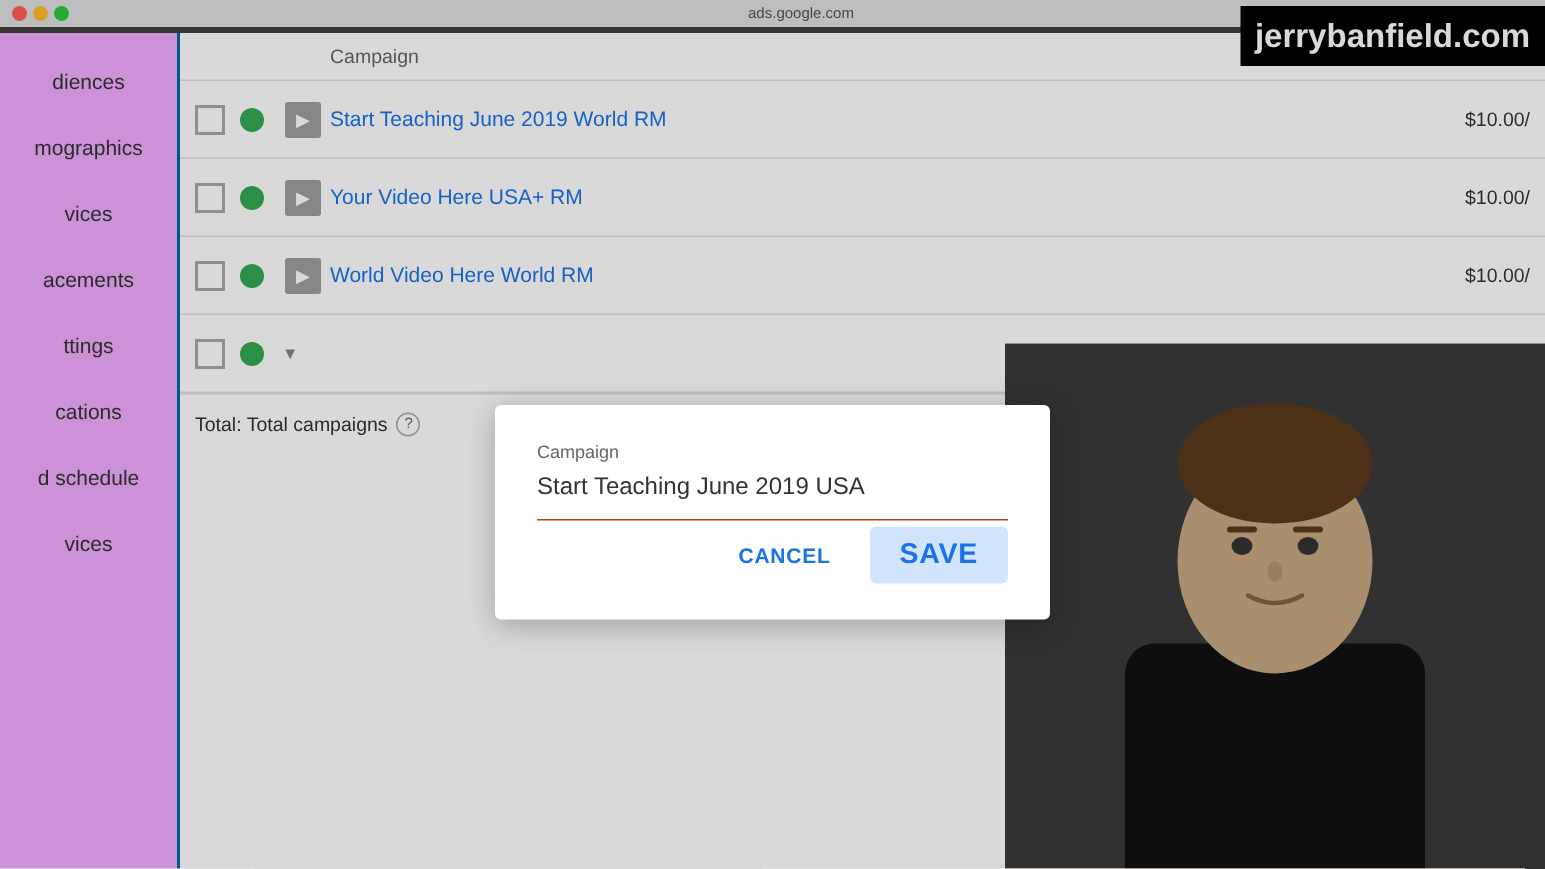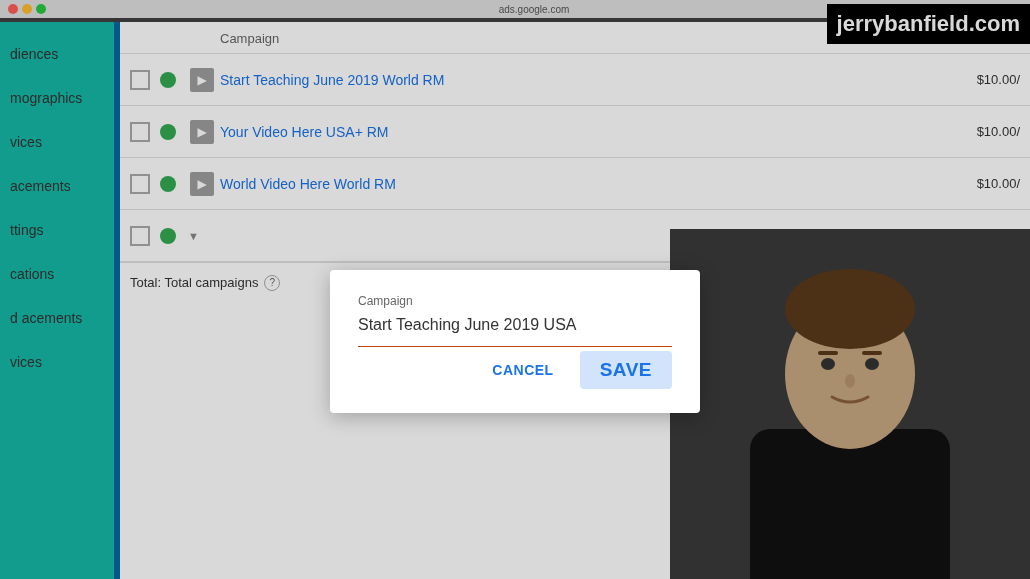--- a/index.html
+++ b/index.html
@@ -56,23 +56,24 @@
       align-items: center;
     }
 
     
     .sidebar {
       position: absolute;
       top: 22px;
       left: 0;
       width: 120px;
       bottom: 0;
-      background: #14b8a6;
-      border-right: 6px solid #0369a1;
+      background: #f0abfc;
+      border-right: 2px solid #0369a1;
       padding-top: 10px;
+      text-align: center;
     }
     .sidebar-item {
       padding: 14px 10px;
       font-size: 14px;
       color: #333;
       cursor: pointer;
       white-space: nowrap;
     }
 
     
@@ -289,21 +290,21 @@
   <div class="sidebar-item">
     <span>acements</span>
   </div>
   <div class="sidebar-item">
     <span>ttings</span>
   </div>
   <div class="sidebar-item">
     <span>cations</span>
   </div>
   <div class="sidebar-item">
-    <span>d acements</span>
+    <span>d schedule</span>
   </div>
   <div class="sidebar-item">
     <span>vices</span>
   </div>
 </div>
 
 <div class="main-content">
 
   <div class="table-header">
     <div class="col-checkbox"></div>

